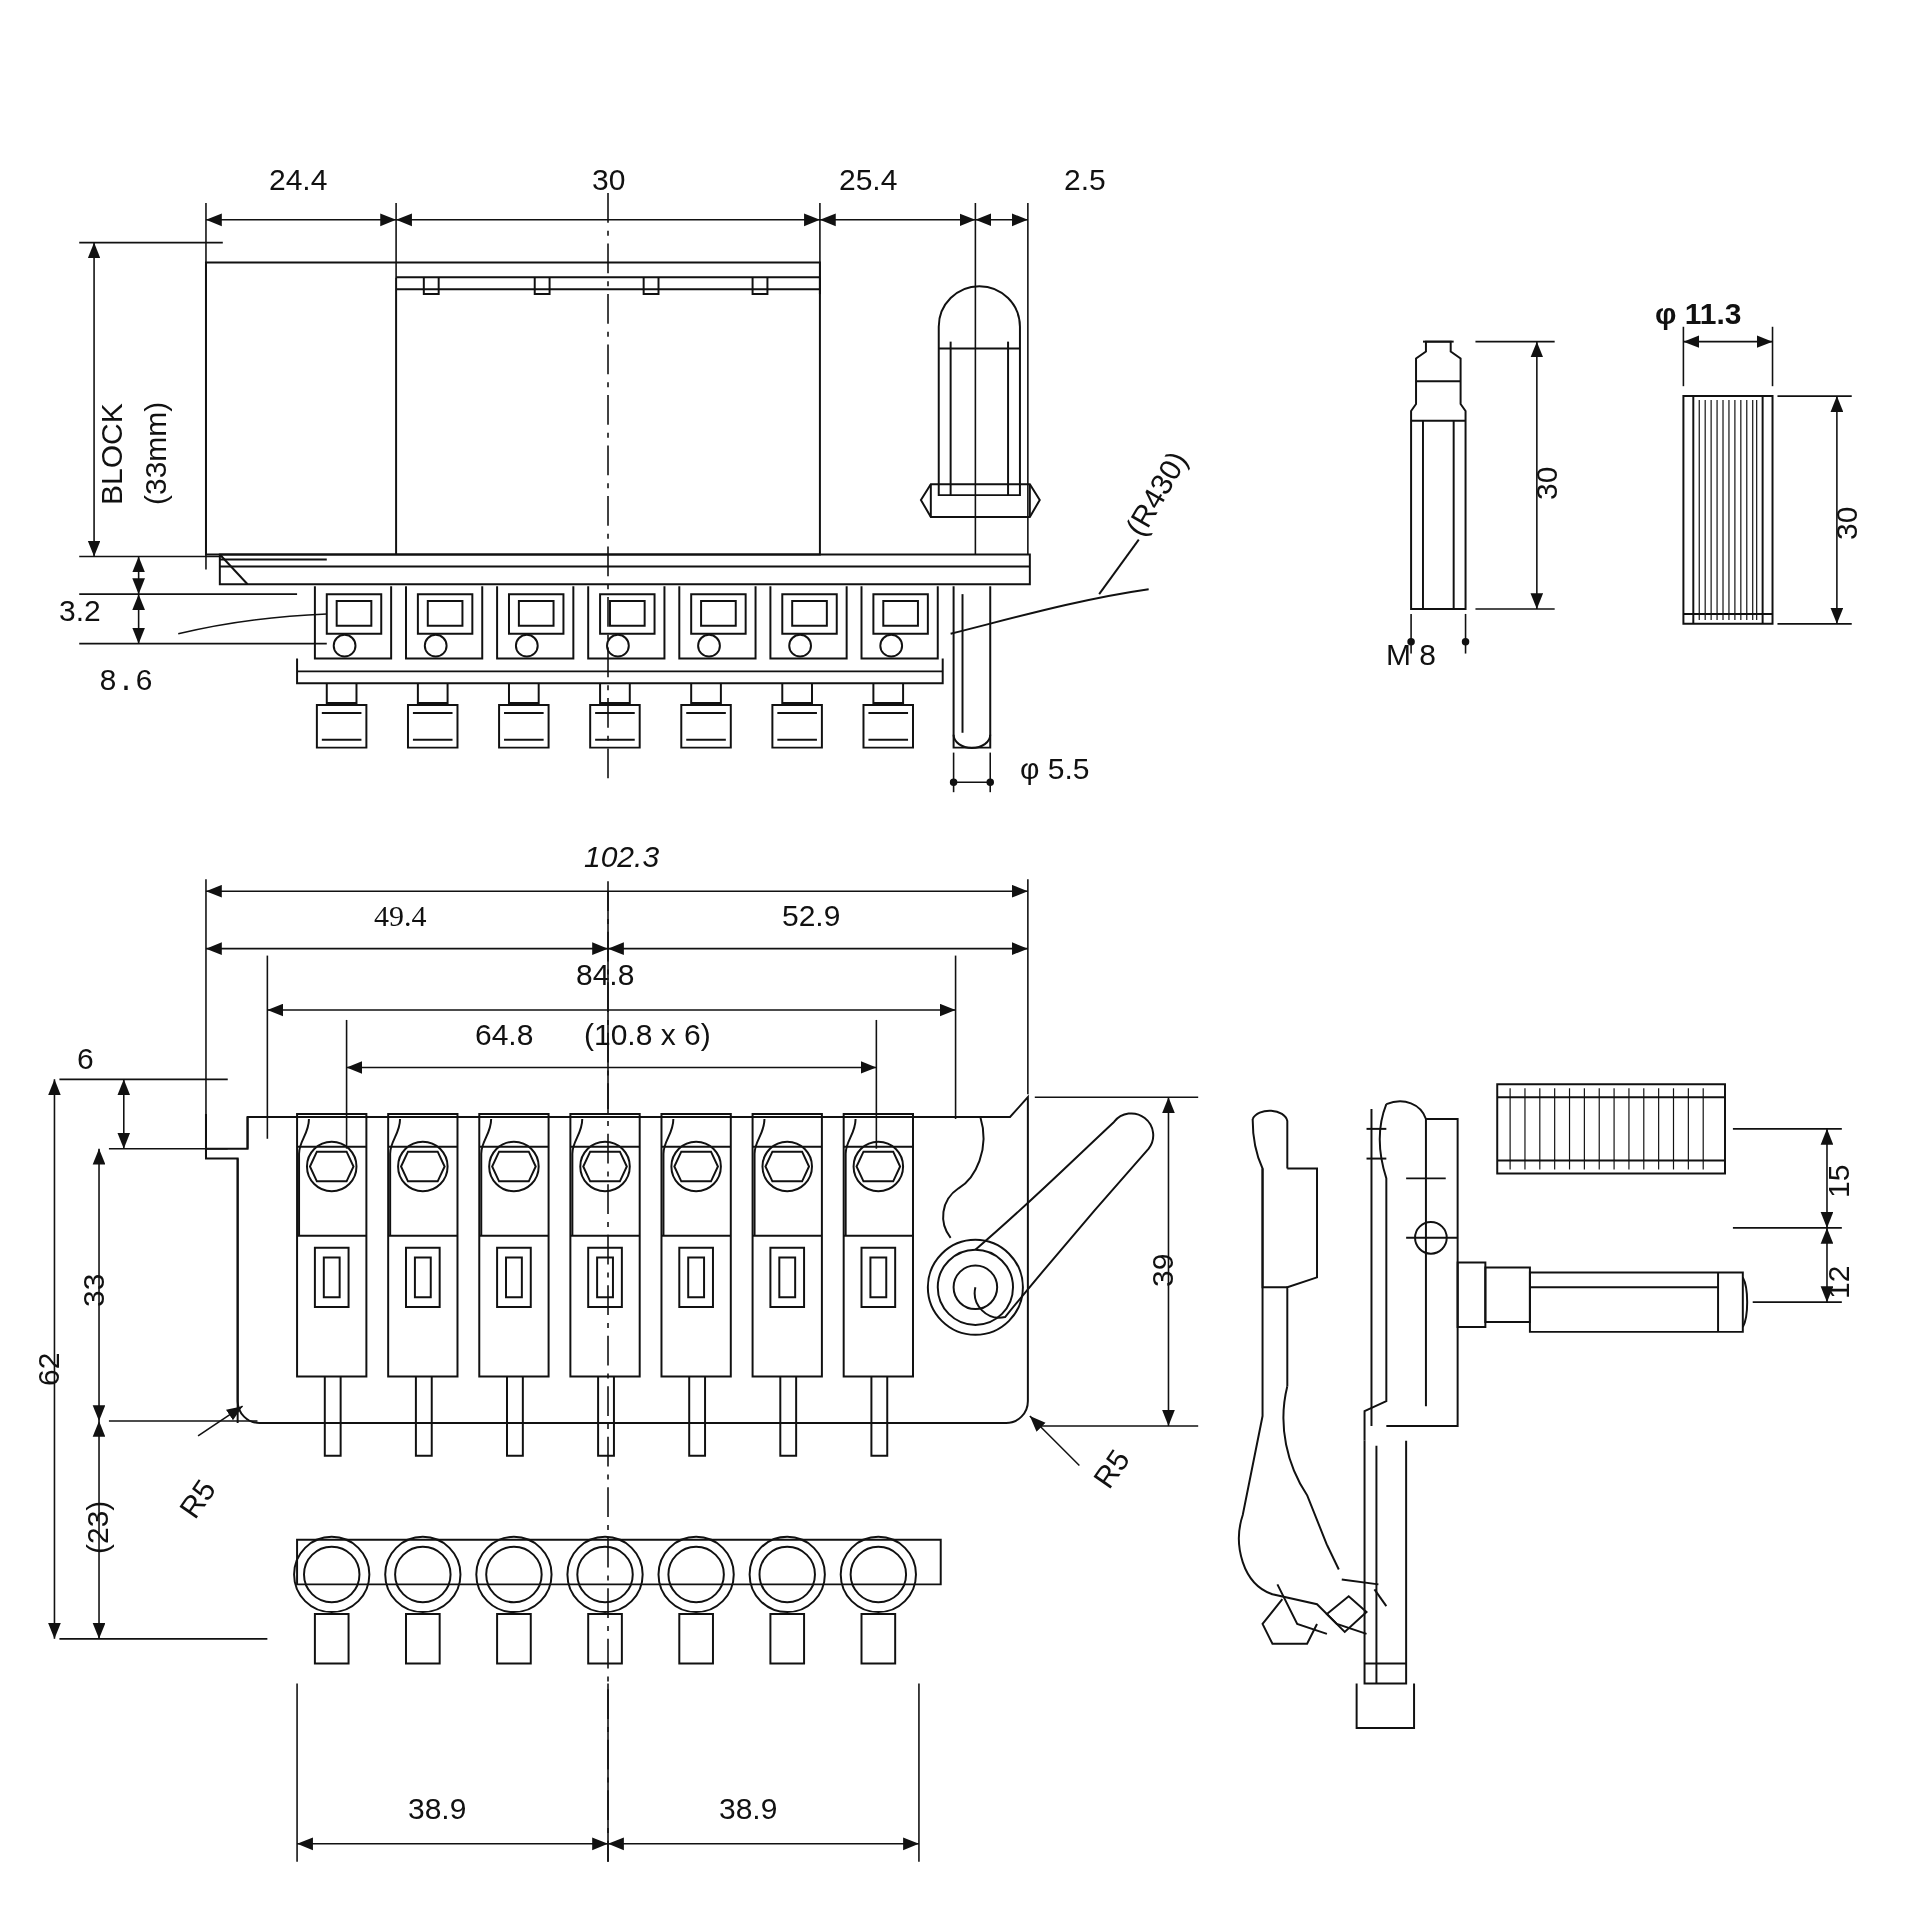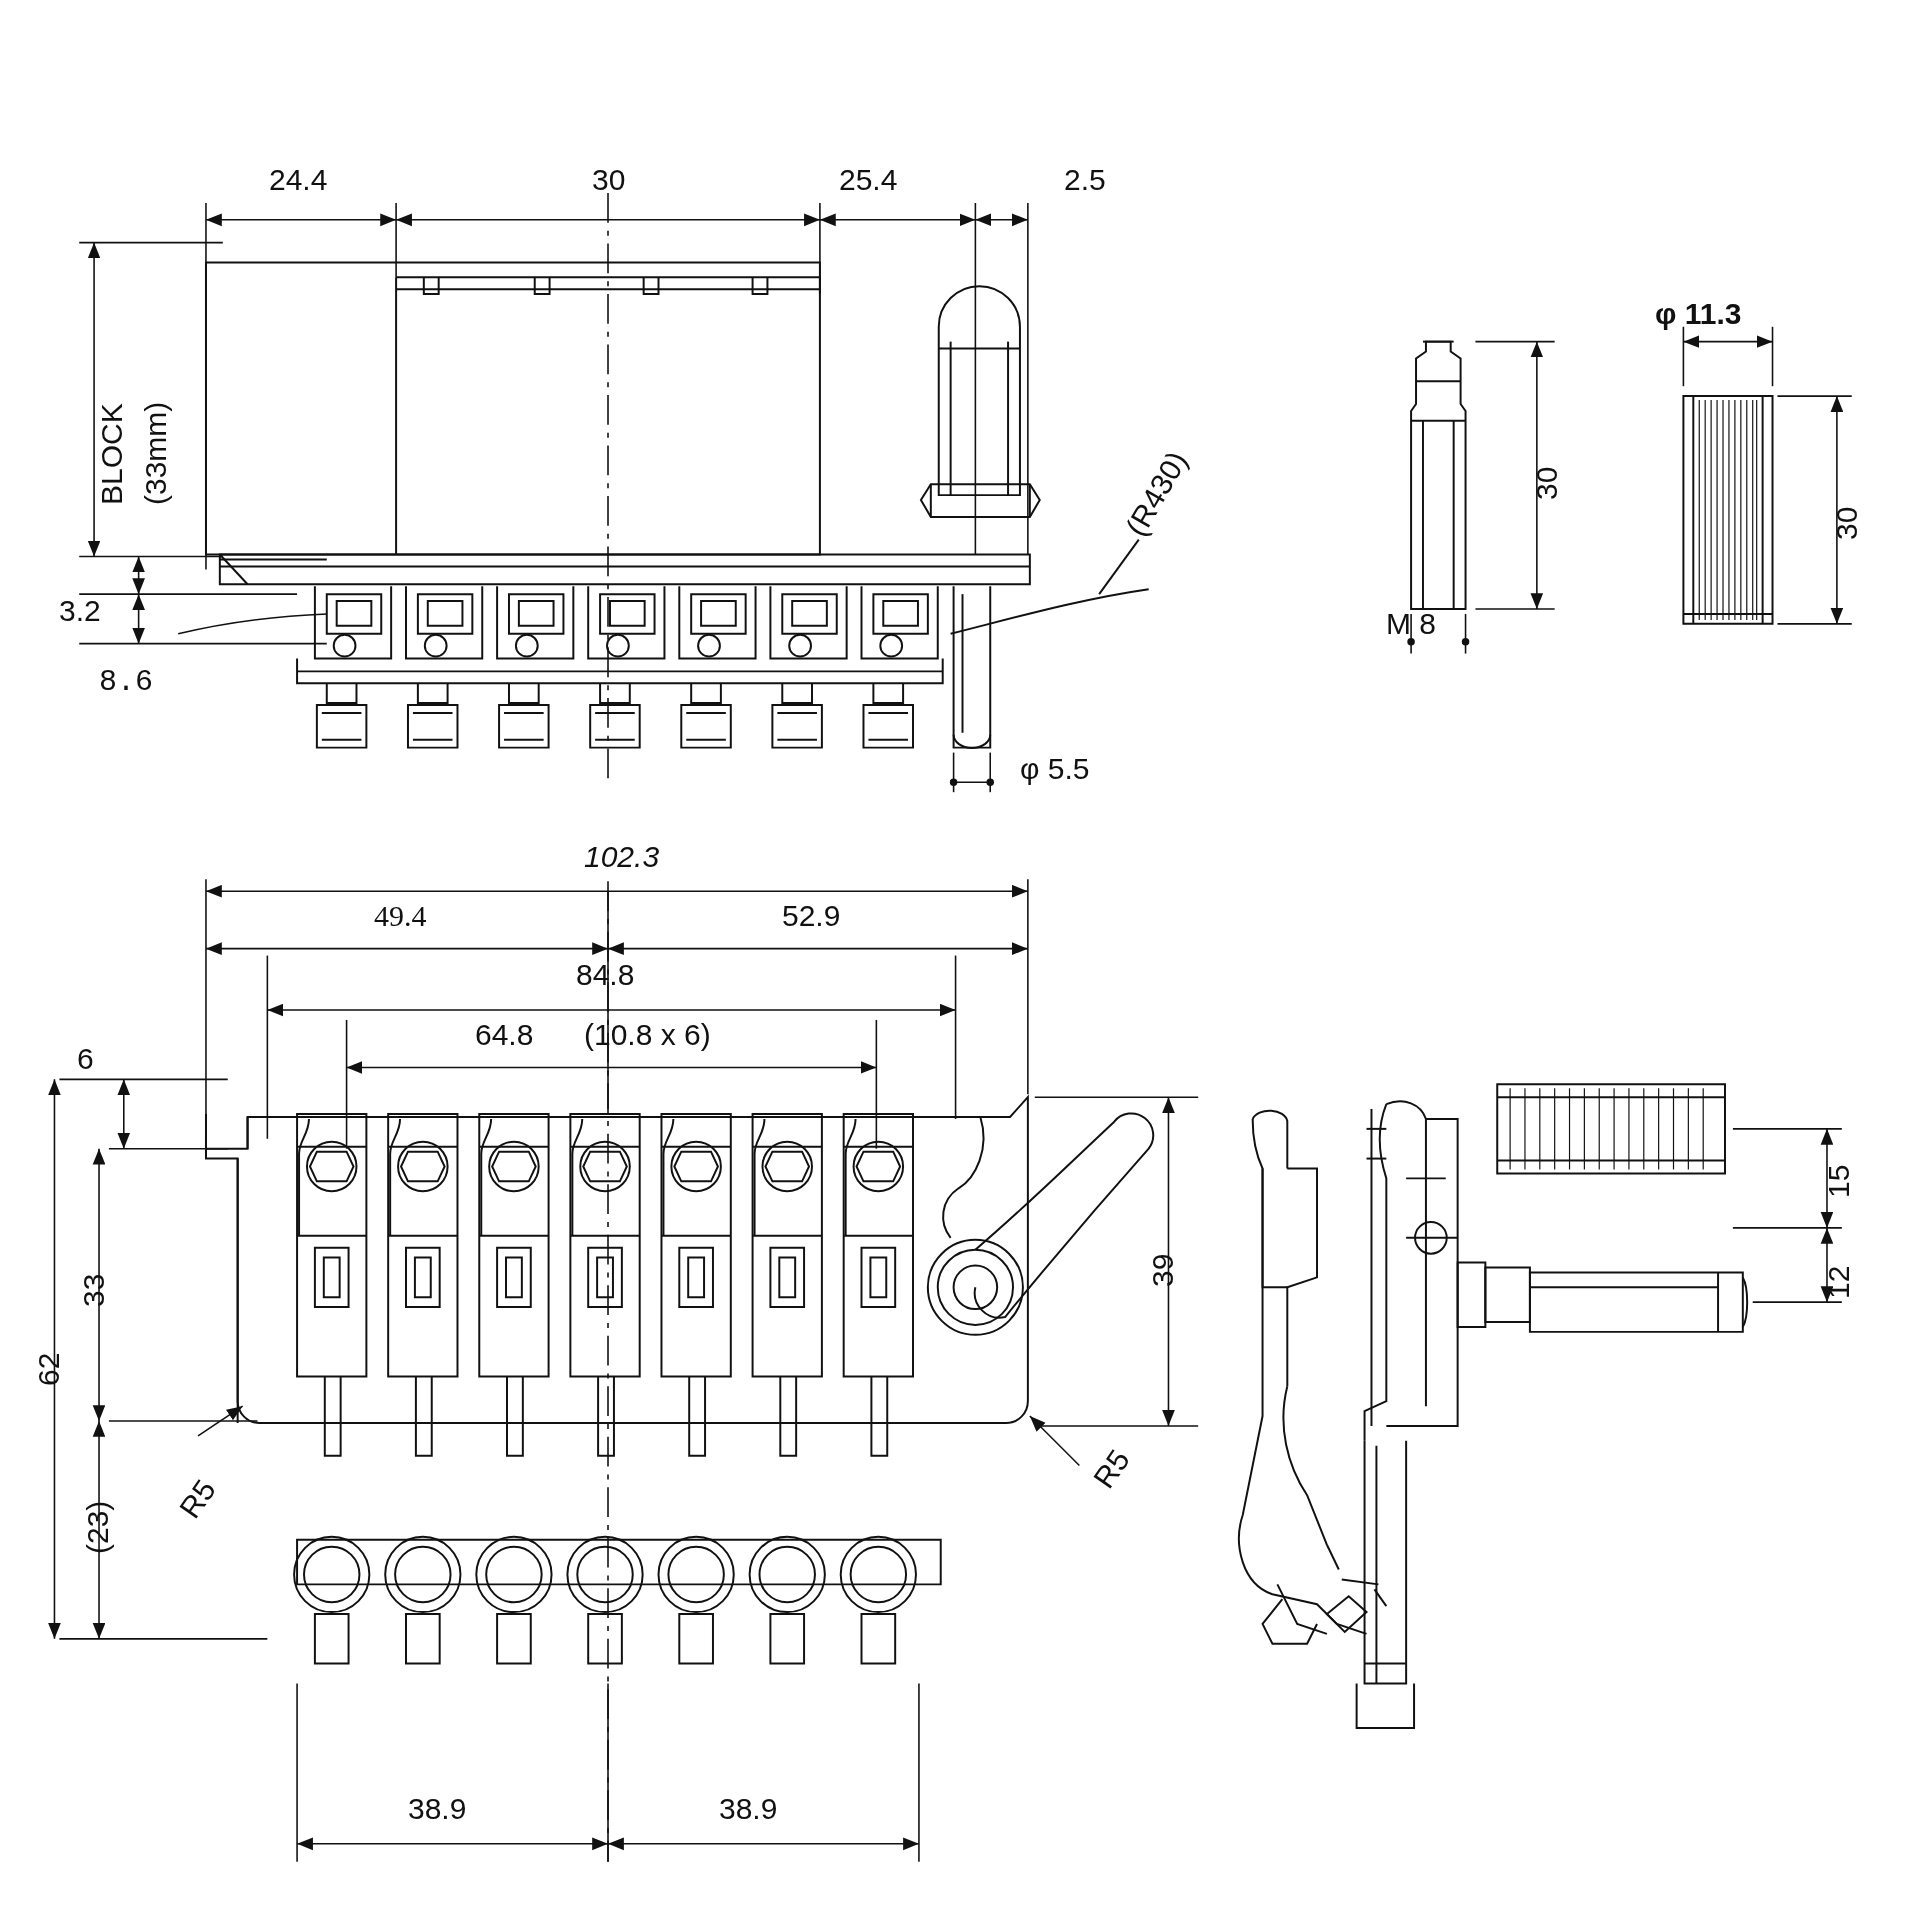--- a/index.html
+++ b/index.html
@@ -442,21 +442,21 @@
   <span>(33mm)</span>
 </div>
 
 <div class="lbl" style="left:59px;top:594px;">3.2</div>
 <div class="lbl" style="left:99px;top:665px;font-family:Liberation Mono, monospace;">8.6</div>
 
 <div class="lbl vert" style="left:1119px;top:525px;transform:rotate(-60deg);transform-origin:left top;">(R430)</div>
 <div class="lbl" style="left:1020px;top:752px;">φ 5.5</div>
 
 <div class="lbl vert" style="left:1530px;top:500px;">30</div>
-<div class="lbl" style="left:1386px;top:607px;">M 8</div>
+<div class="lbl" style="left:1386px;top:638px;">M 8</div>
 <div class="lbl" style="left:1655px;top:297px;font-weight:bold;">φ 11.3</div>
 <div class="lbl vert" style="left:1830px;top:540px;">30</div>
 
 <div class="lbl" style="left:584px;top:840px;font-style:italic;">102.3</div>
 <div class="lbl" style="left:374px;top:899px;font-family:Liberation Serif, serif;">49.4</div>
 <div class="lbl" style="left:782px;top:899px;text-align:right;">52.9</div>
 <div class="lbl" style="left:576px;top:958px;">84.8</div>
 <div class="lbl" style="left:475px;top:1018px;text-align:right;">64.8</div>
 <div class="lbl" style="left:584px;top:1018px;">(10.8 x 6)</div>
 

